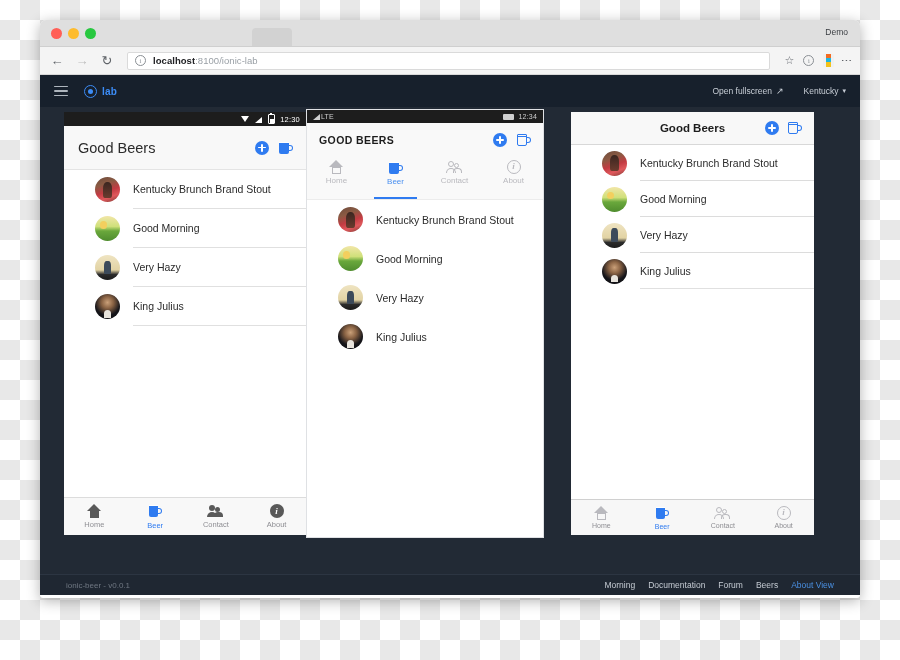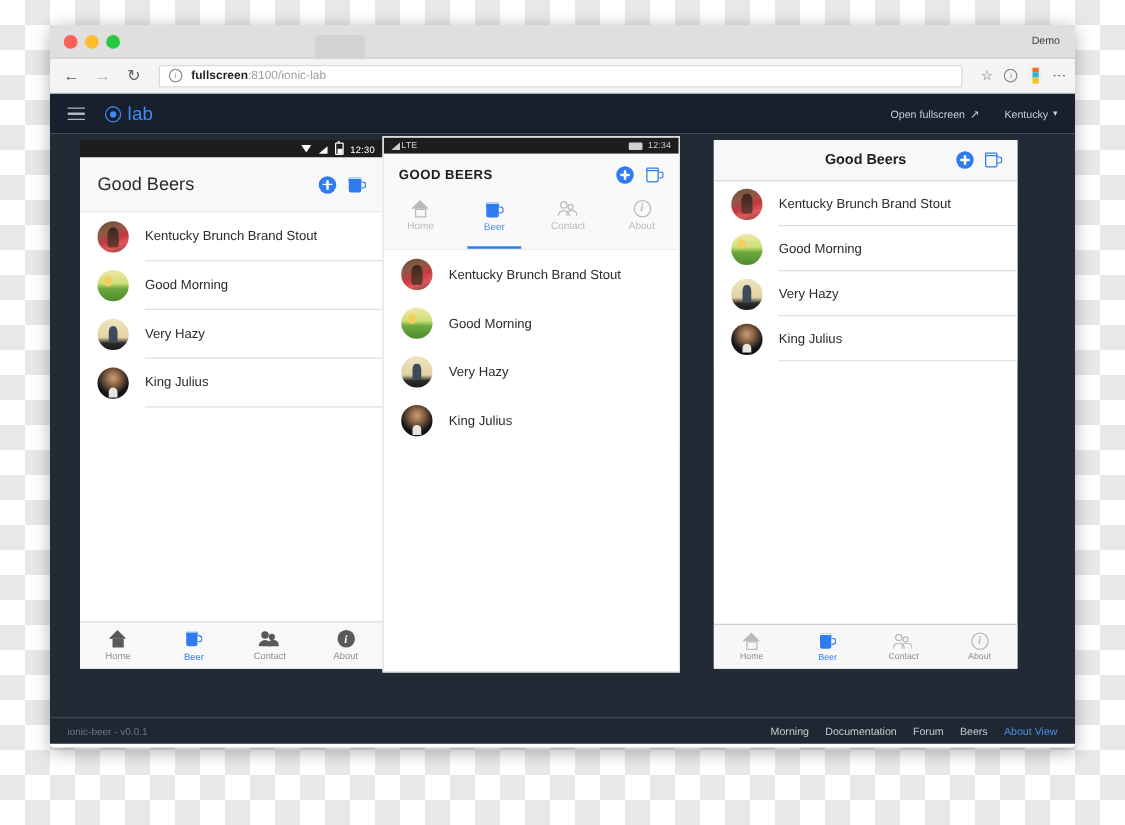--- a/index.html
+++ b/index.html
@@ -88,33 +88,33 @@
     padding:0 14px;box-sizing:border-box;
   }
   .hamburger{width:14px;display:flex;flex-direction:column;gap:3px;cursor:pointer;}
   .hamburger i{display:block;height:1.6px;background:#aeb5bd;border-radius:1px;}
   .lab-logo{display:flex;align-items:center;gap:5px;margin-left:16px;}
   .lab-mark{
     width:13px;height:13px;border-radius:50%;border:1.8px solid #3c8cf6;
     display:flex;align-items:center;justify-content:center;box-sizing:border-box;
   }
   .lab-mark i{width:5px;height:5px;border-radius:50%;background:#3c8cf6;display:block;}
-  .lab-word{font-size:15px;color:#3c8cf6;font-weight:400;letter-spacing:.2px;}
+  .lab-word{font-size:10px;color:#3c8cf6;font-weight:700;letter-spacing:.2px;}
   .lab-right{margin-left:auto;display:flex;align-items:center;gap:20px;}
   .lab-link{font-size:8.5px;color:#c8ced6;display:flex;align-items:center;gap:4px;cursor:pointer;}
   .ext-ico{font-size:9px;}
   .caret{font-size:7px;color:#c8ced6;}
 
   
   .stage{
     height:467px;background:#222a35;position:relative;
   }
   .statusbar{
     height:21px;background:#1f2732;border-top:1px solid #2c3542;
-    display:flex;align-items:center;padding:0 14px;box-sizing:border-box;
+    display:flex;align-items:center;padding:0 26px;box-sizing:border-box;
   }
   .sb-left{font-size:8px;color:#6f7782;}
   .sb-right{margin-left:auto;display:flex;gap:13px;}
   .sb-link{font-size:8.5px;color:#c5cbd3;cursor:pointer;}
   .sb-link.accent{color:#4a90e2;}
 
   
   .phone{position:absolute;background:#fff;overflow:hidden;}
 
   
@@ -152,21 +152,21 @@
   }
   .mug .handle{
     position:absolute;left:10px;top:4.5px;width:4.5px;height:6px;
     border:1.6px solid #2f7bf0;border-left:none;border-radius:0 3px 3px 0;box-sizing:border-box;
   }
   .mug.outline .body{background:none;border:1.5px solid #2f7bf0;box-sizing:border-box;}
   .mug.outline .foam{background:none;border-bottom:1.5px solid #2f7bf0;border-top:none;}
 
   .list{background:#fff;}
   .item{
-    display:flex;align-items:center;height:39px;padding:0 0 0 14px;
+    display:flex;align-items:center;height:39px;padding:0 0 0 31px;
     box-sizing:border-box;cursor:pointer;
   }
   .item .txtwrap{
     flex:1 1 auto;height:100%;display:flex;align-items:center;
     border-bottom:1px solid #e0e0e0;margin-left:13px;box-sizing:border-box;
     overflow:hidden;
   }
   .item:last-child .txtwrap{border-bottom:1px solid #e0e0e0;}
   .avatar{
     width:25px;height:25px;border-radius:50%;flex:0 0 auto;overflow:hidden;
@@ -325,21 +325,21 @@
     <div class="demo-label">Demo</div>
   </div>
 
   <div class="toolbar">
     <span class="navico">←</span>
     <span class="navico dim">→</span>
     <span class="navico">↻</span>
 
     <div class="omnibox">
       <span class="omni-info">i</span>
-      <span class="omni-url"><b>fullscreen</b><span>:8100/ionic-lab</span></span>
+      <span class="omni-url"><b>localhost</b><span>:8100/ionic-lab</span></span>
     </div>
 
     <div class="tb-right">
       <span class="star">☆</span>
       <span class="omni-info">i</span>
       <span class="ext-badge">
         <span class="eb1"></span>
           <span class="eb2"></span>
           <span class="eb3"></span>
       </span>

